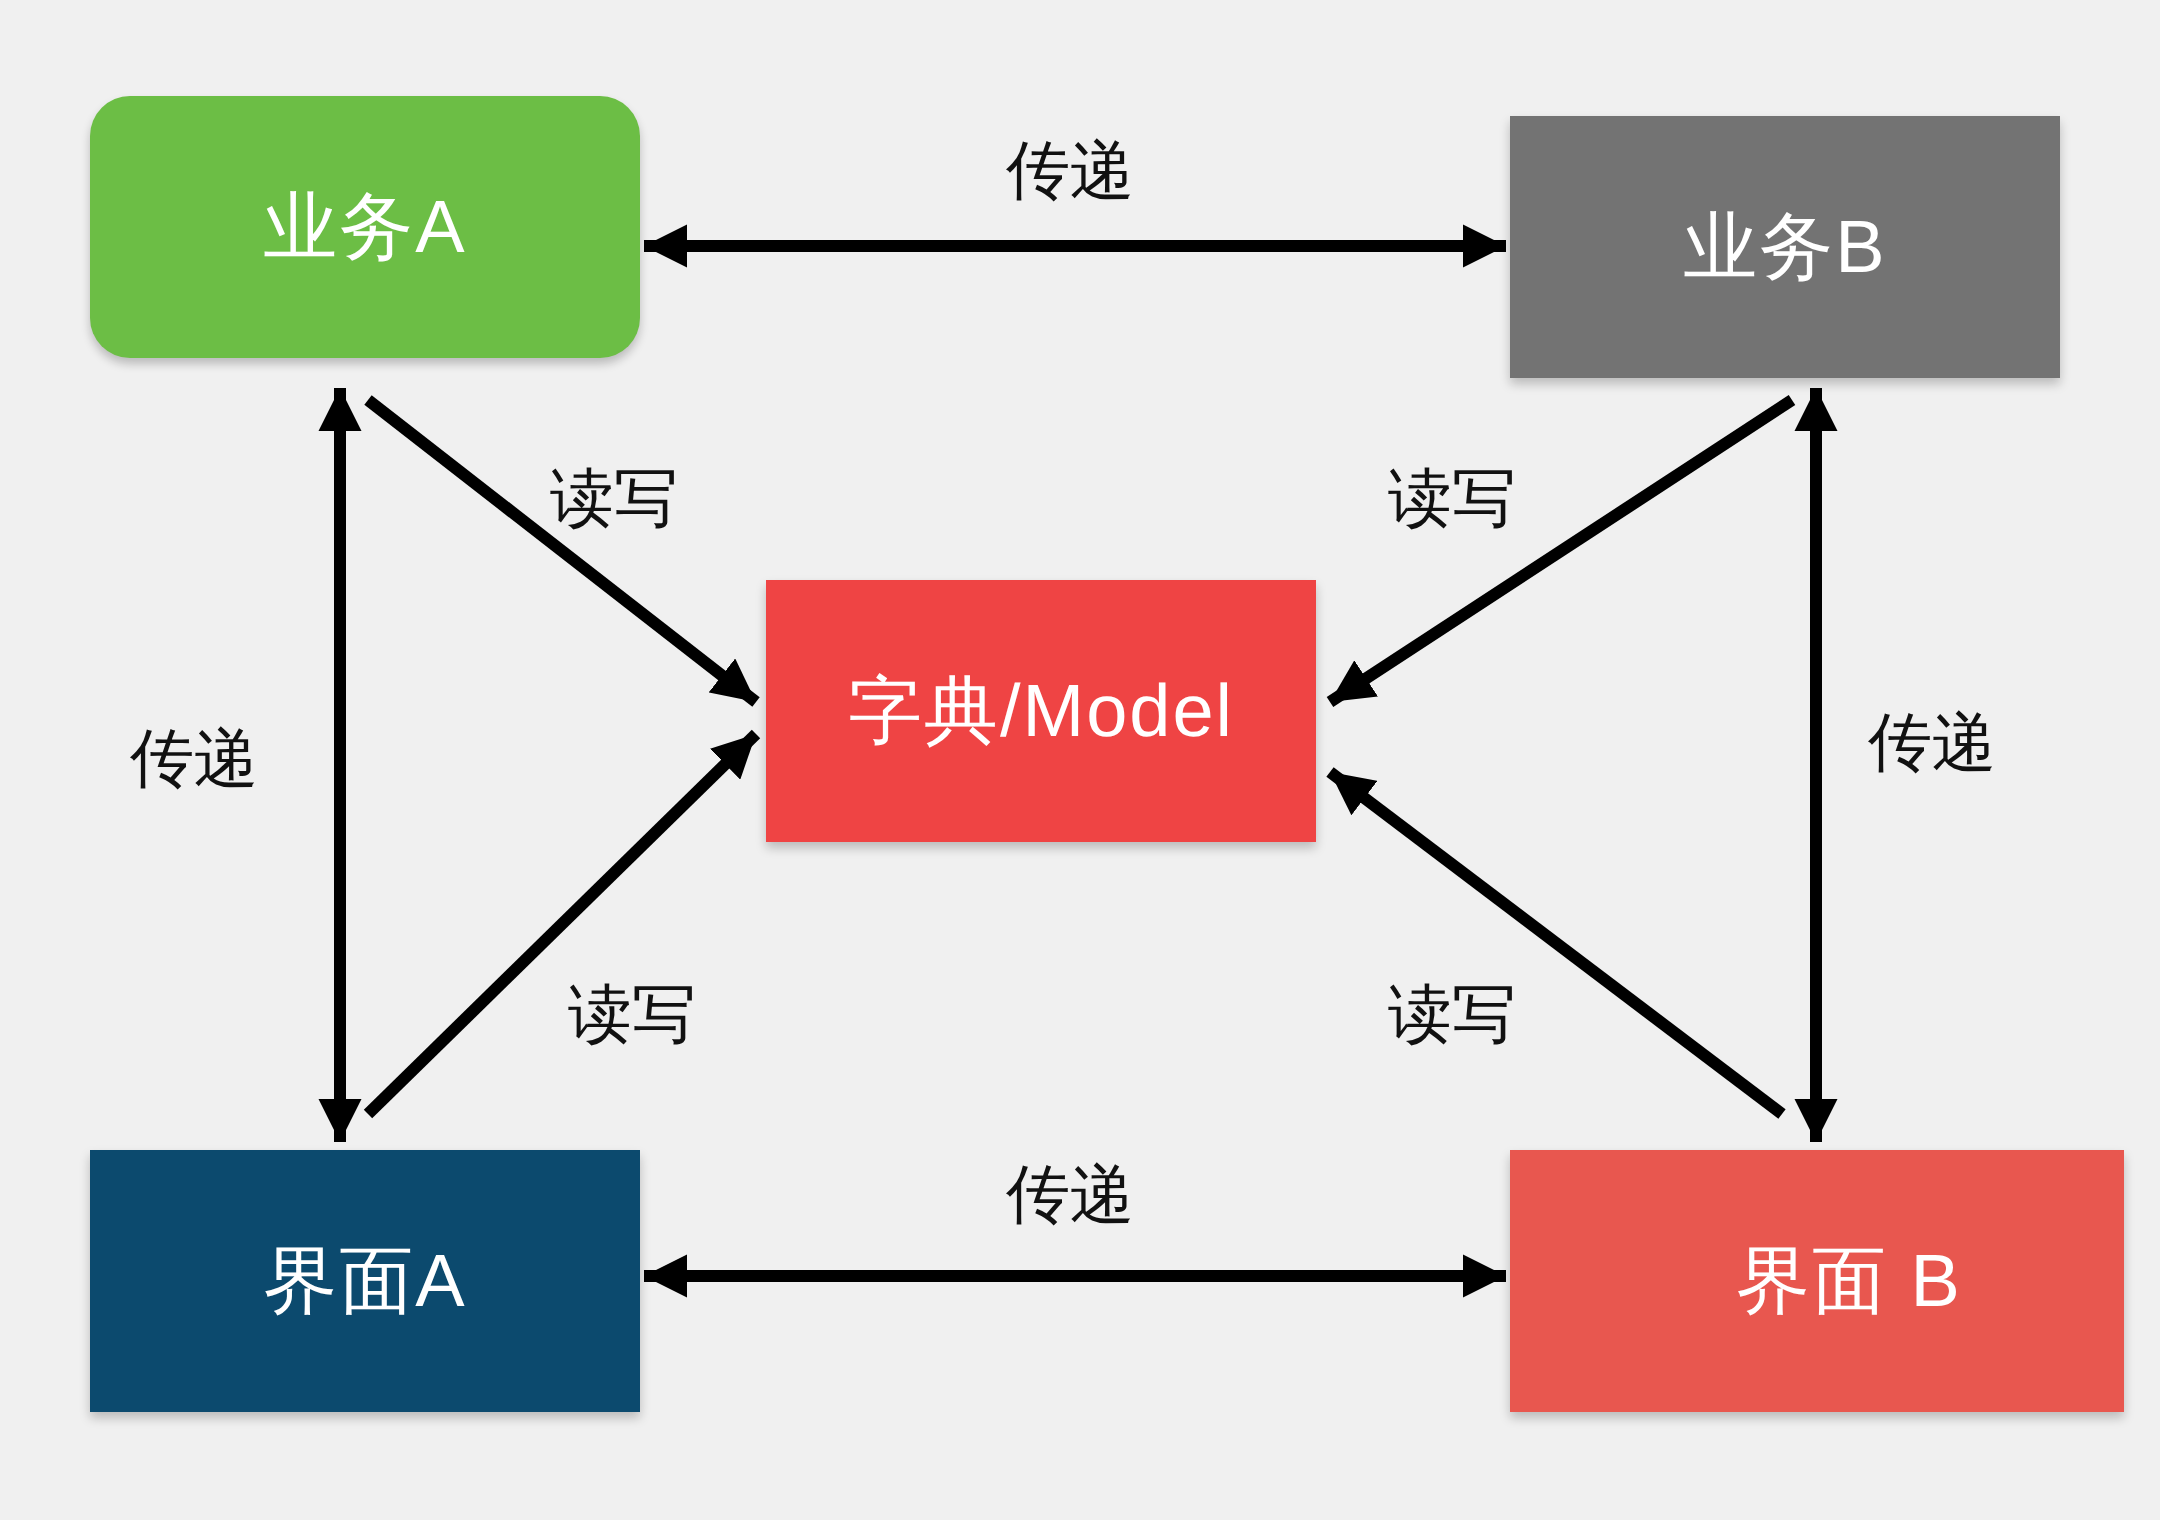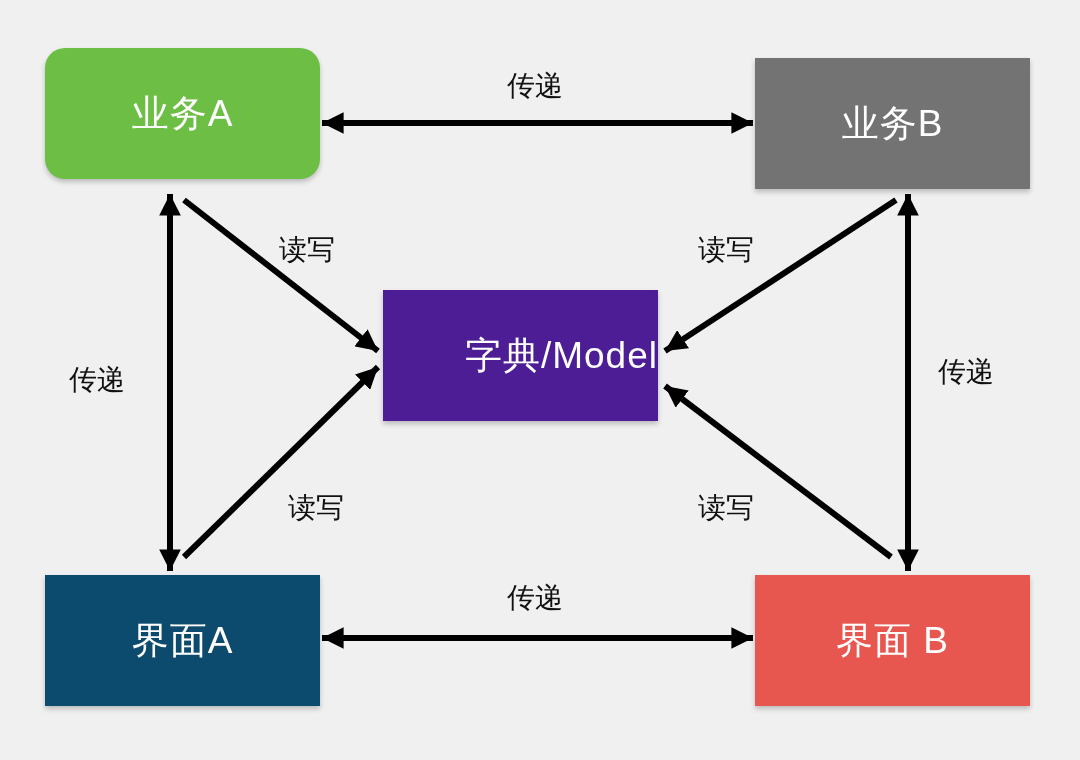--- a/index.html
+++ b/index.html
@@ -24,36 +24,36 @@
     color: #FFFFFF;
     font-size: 37px;
     font-weight: 300;
     letter-spacing: 1px;
     box-shadow: 0 3px 5px rgba(0,0,0,0.22);
   }
   .node-business-a { left: 45px;  top: 48px;  background: #6CBE45; border-radius: 20px; }
   .node-business-b { left: 755px; top: 58px;  background: #6CBE45; }
   .node-model      { left: 383px; top: 290px; background: #F2921D; }
   .node-ui-a       { left: 45px;  top: 575px; background: #E8574F; }
-  .node-ui-b       { left: 755px; top: 575px; background: #E8574F; }
+  .node-ui-b       { left: 755px; top: 575px; background: #E8574F; padding-left: 32px; }
 
   .edges-layer {
     position: absolute;
     left: 0; top: 0;
     width: 1080px;
     height: 760px;
   }
   .edge-line {
     stroke: #000000;
     stroke-width: 6;
   }
   .edge-label {
     position: absolute;
     transform: translate(-50%, -50%);
-    font-size: 28px;
+    font-size: 32px;
     color: #111111;
     white-space: nowrap;
   }
 </style>
 </head>
 <body>
 
 <div class="canvas">
 
   <svg class="edges-layer" width="1080" height="760" viewBox="0 0 1080 760" xmlns="http://www.w3.org/2000/svg">
@@ -71,21 +71,21 @@
     <line class="edge-line" x1="896" y1="200" x2="665" y2="351" marker-end="url(#ah)"></line>
     <line class="edge-line" x1="891" y1="557" x2="665" y2="386" marker-end="url(#ah)"></line>
   </svg>
 
   <div class="node node-business-a" style="background: rgb(108, 190, 69);">
     <span>业务A</span>
   </div>
   <div class="node node-business-b" style="background: #737373;">
     <span>业务B</span>
   </div>
-  <div class="node node-model" style="background: #4c1d95; justify-content: flex-end;">
+  <div class="node node-model" style="background: #ef4444;">
     <span>字典/Model</span>
   </div>
   <div class="node node-ui-a" style="background: #0c4a6e;">
     <span>界面A</span>
   </div>
   <div class="node node-ui-b" style="background: rgb(232, 87, 79);">
     <span>界面 B</span>
   </div>
 
   <div class="edge-label" style="left:535px; top:86px;">传递</div>

